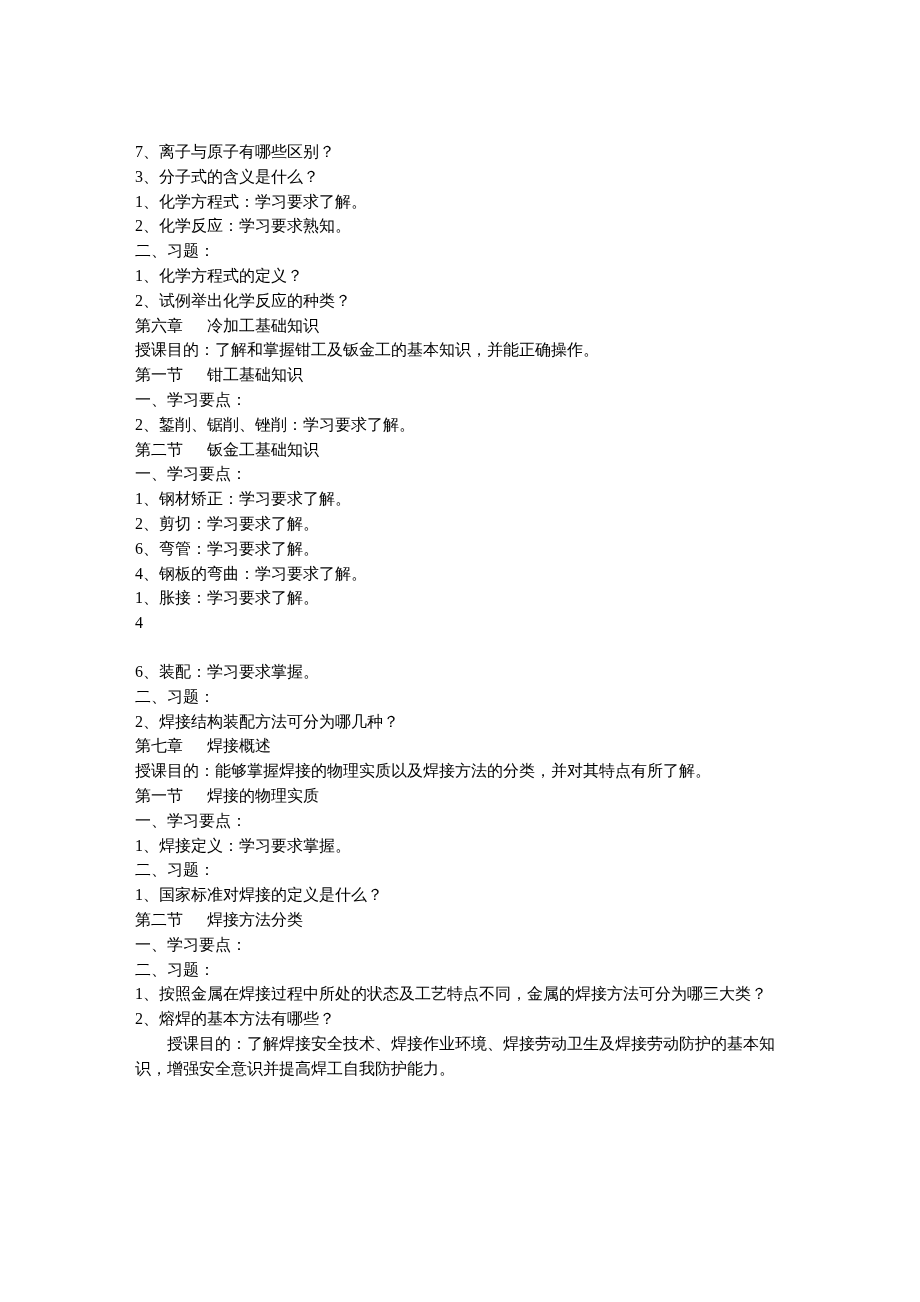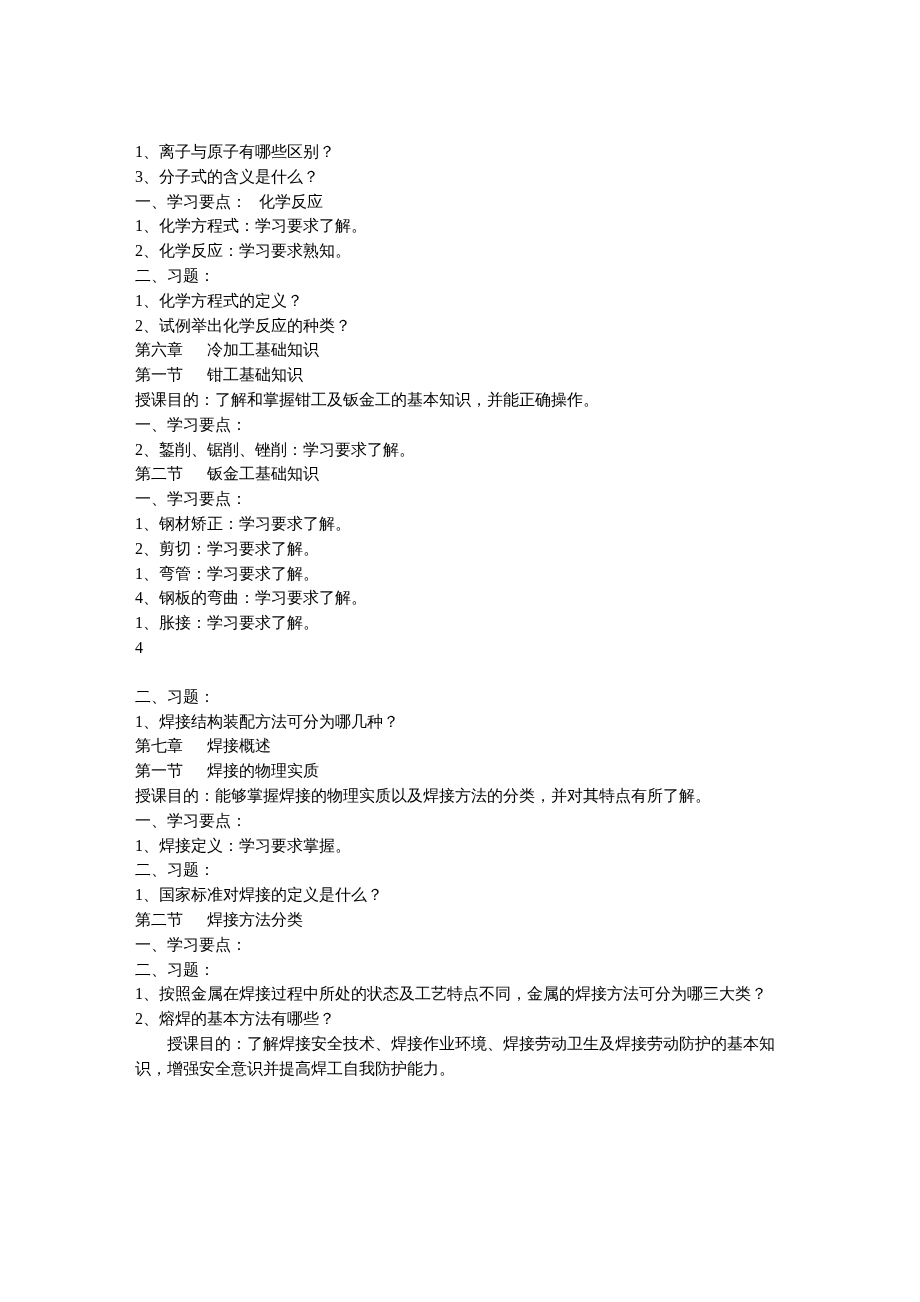--- a/index.html
+++ b/index.html
@@ -22,47 +22,47 @@
     text-indent: 2em;
   }
   .gap {
     height: 24px;
   }
 </style>
 </head>
 <body>
 
 <div class="page" id="page-root">
-    <div class="line ">1、离子与原子有哪些区别？</div>
+    <div class="line ">7、离子与原子有哪些区别？</div>
     <div class="line ">3、分子式的含义是什么？</div>
-    <div class="line ">一、学习要点：   化学反应</div>
     <div class="line ">1、化学方程式：学习要求了解。</div>
     <div class="line ">2、化学反应：学习要求熟知。</div>
     <div class="line ">二、习题：</div>
     <div class="line ">1、化学方程式的定义？</div>
     <div class="line ">2、试例举出化学反应的种类？</div>
     <div class="line ">第六章      冷加工基础知识</div>
+    <div class="line ">授课目的：了解和掌握钳工及钣金工的基本知识，并能正确操作。</div>
     <div class="line ">第一节      钳工基础知识</div>
-    <div class="line ">授课目的：了解和掌握钳工及钣金工的基本知识，并能正确操作。</div>
     <div class="line ">一、学习要点：</div>
     <div class="line ">2、錾削、锯削、锉削：学习要求了解。</div>
     <div class="line ">第二节      钣金工基础知识</div>
     <div class="line ">一、学习要点：</div>
     <div class="line ">1、钢材矫正：学习要求了解。</div>
     <div class="line ">2、剪切：学习要求了解。</div>
-    <div class="line ">1、弯管：学习要求了解。</div>
+    <div class="line ">6、弯管：学习要求了解。</div>
     <div class="line ">4、钢板的弯曲：学习要求了解。</div>
     <div class="line ">1、胀接：学习要求了解。</div>
     <div class="line ">4</div>
     <div class="gap"></div>
+    <div class="line ">6、装配：学习要求掌握。</div>
     <div class="line ">二、习题：</div>
-    <div class="line ">1、焊接结构装配方法可分为哪几种？</div>
+    <div class="line ">2、焊接结构装配方法可分为哪几种？</div>
     <div class="line ">第七章      焊接概述</div>
+    <div class="line ">授课目的：能够掌握焊接的物理实质以及焊接方法的分类，并对其特点有所了解。</div>
     <div class="line ">第一节      焊接的物理实质</div>
-    <div class="line ">授课目的：能够掌握焊接的物理实质以及焊接方法的分类，并对其特点有所了解。</div>
     <div class="line ">一、学习要点：</div>
     <div class="line ">1、焊接定义：学习要求掌握。</div>
     <div class="line ">二、习题：</div>
     <div class="line ">1、国家标准对焊接的定义是什么？</div>
     <div class="line ">第二节      焊接方法分类</div>
     <div class="line ">一、学习要点：</div>
     <div class="line ">二、习题：</div>
     <div class="line ">1、按照金属在焊接过程中所处的状态及工艺特点不同，金属的焊接方法可分为哪三大类？</div>
     <div class="line ">2、熔焊的基本方法有哪些？</div>
     <div class="line indent">授课目的：了解焊接安全技术、焊接作业环境、焊接劳动卫生及焊接劳动防护的基本知识，增强安全意识并提高焊工自我防护能力。</div>

